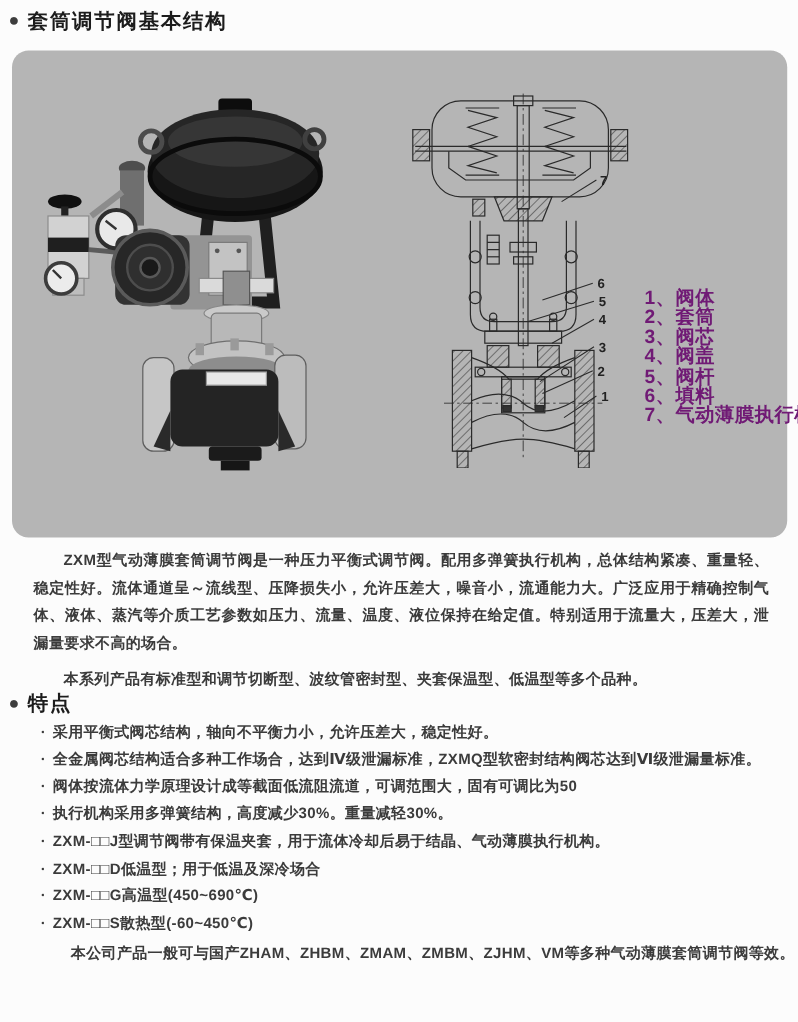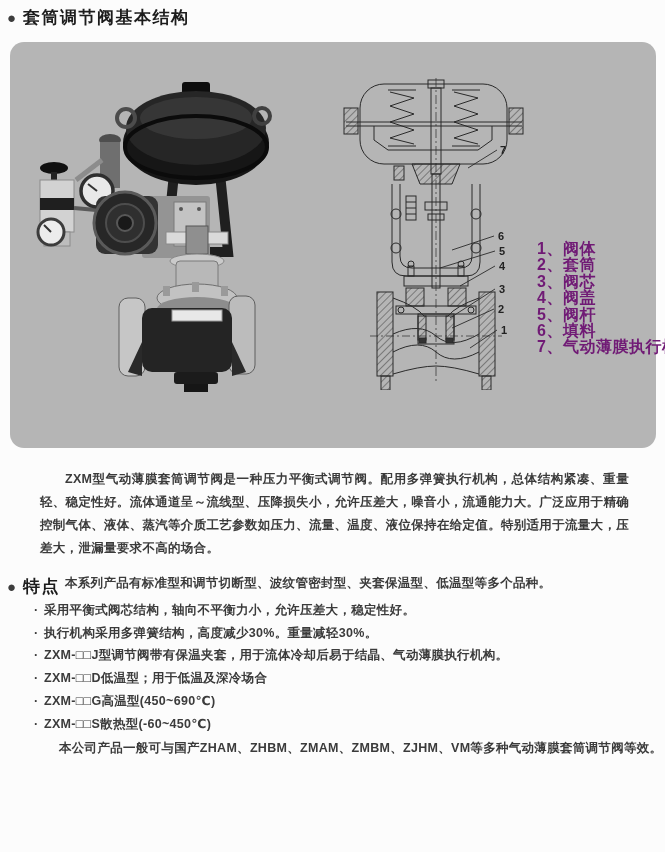--- a/index.html
+++ b/index.html
@@ -25,21 +25,21 @@
   .drawing-wrap{position:absolute;left:330px;top:34px;width:196px;height:314px;}
   .parts{
     position:absolute;left:527px;top:199px;
     font-size:16px;font-weight:bold;color:#701a75;line-height:16.4px;white-space:nowrap;
     letter-spacing:.5px;
   }
   .intro{
     position:absolute;left:28px;top:456px;width:613px;
     font-size:12.5px;font-weight:bold;color:#3b3b3b;letter-spacing:.3px;
   }
-  .intro p{margin:12px;text-indent:2em;line-height:23px;text-align:justify;}
+  .intro p{margin:0;text-indent:2em;line-height:23px;text-align:justify;}
   .intro p + p{margin-top:7px;}
   .features{
     position:absolute;left:34px;top:599px;width:612px;
     font-size:12.5px;font-weight:bold;color:#3b3b3b;letter-spacing:.3px;
   }
   .feat{line-height:22.7px;white-space:nowrap;}
   .feat .fb{display:inline-block;width:10px;}
   .closing{margin-top:3px;line-height:20px;text-indent:2em;white-space:nowrap;}
   svg text.co{font-size:11px;font-weight:bold;fill:#222;font-family:"Liberation Sans",sans-serif;}
 </style>
@@ -260,19 +260,21 @@
   <p>本系列产品有标准型和调节切断型、波纹管密封型、夹套保温型、低温型等多个品种。</p>
 </div>
 
 <div class="sec-title" id="title2">
   <span class="dot">●</span>
   <span>特点</span>
 </div>
 
 <div class="features">
   <div class="feat"><span class="fb">·</span><span>采用平衡式阀芯结构，轴向不平衡力小，允许压差大，稳定性好。</span></div>
+  <div class="feat"><span class="fb">·</span><span>全金属阀芯结构适合多种工作场合，达到Ⅳ级泄漏标准，ZXMQ型软密封结构阀芯达到Ⅵ级泄漏量标准。</span></div>
+  <div class="feat"><span class="fb">·</span><span>阀体按流体力学原理设计成等截面低流阻流道，可调范围大，固有可调比为50</span></div>
   <div class="feat"><span class="fb">·</span><span>执行机构采用多弹簧结构，高度减少30%。重量减轻30%。</span></div>
   <div class="feat"><span class="fb">·</span><span>ZXM-□□J型调节阀带有保温夹套，用于流体冷却后易于结晶、气动薄膜执行机构。</span></div>
   <div class="feat"><span class="fb">·</span><span>ZXM-□□D低温型；用于低温及深冷场合</span></div>
   <div class="feat"><span class="fb">·</span><span>ZXM-□□G高温型(450~690℃)</span></div>
   <div class="feat"><span class="fb">·</span><span>ZXM-□□S散热型(-60~450℃)</span></div>
   <div class="closing">本公司产品一般可与国产ZHAM、ZHBM、ZMAM、ZMBM、ZJHM、VM等多种气动薄膜套筒调节阀等效。</div>
 </div>
 
 </body></html>

